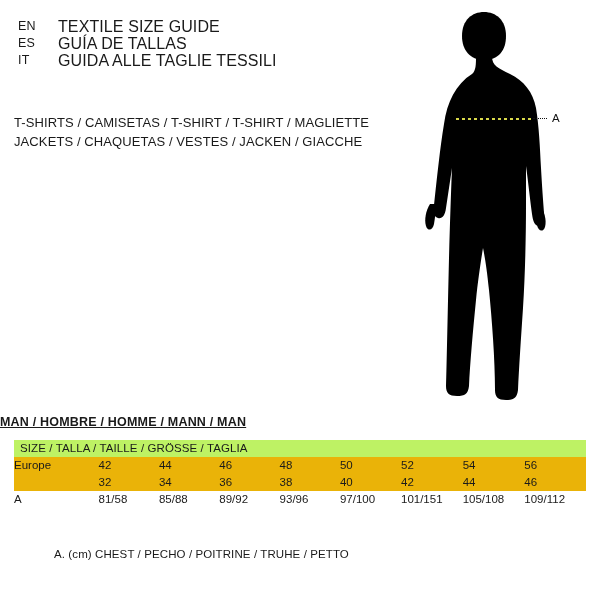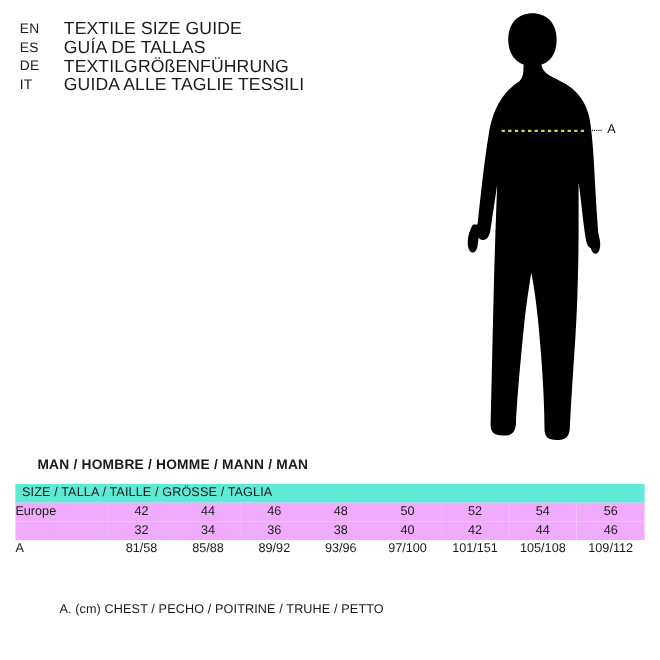--- a/index.html
+++ b/index.html
@@ -77,56 +77,57 @@
     position: absolute;
     left: 133px;
     top: 110px;
     width: 14px;
     border-top: 1.4px dotted #111;
   }
 
   
   .man-title {
     position: absolute;
-    left: 34px;
+    left: 0;
     top: 415px;
     font-size: 12.5px;
     font-weight: bold;
     letter-spacing: 0.2px;
+    text-decoration: underline;
   }
   table.size-table {
     position: absolute;
     left: 14px;
     top: 440px;
     width: 572px;
     border-collapse: collapse;
     font-size: 11.5px;
   }
   table.size-table td {
     padding: 0;
     height: 17px;
     line-height: 17px;
     white-space: nowrap;
   }
   tr.row-head td {
-    background: #5eead4;
+    background: #bef264;
   }
   tr.shade td {
-    background: #f0abfc;
+    background: #eab308;
   }
   tr.plain td {
     background: #ffffff;
   }
   td.label-cell {
     width: 90px;
     padding-left: 6px;
   }
   td.val-cell {
     width: 64px;
-    text-align: center;
+    text-align: left;
     padding-left: 2px;
   }
   .head-text {
     padding-left: 6px;
     letter-spacing: 0.1px;
   }
 
   .footnote {
     position: absolute;
     left: 18px;
@@ -144,29 +145,29 @@
   <div class="lang-block">
     <div class="lang-row">
       <div class="lang-code">EN</div>
       <div class="lang-text">TEXTILE SIZE GUIDE</div>
     </div>
     <div class="lang-row">
       <div class="lang-code">ES</div>
       <div class="lang-text">GUÍA DE TALLAS</div>
     </div>
     <div class="lang-row">
-      <div class="lang-code">DE</div>
-      <div class="lang-text">TEXTILGRÖßENFÜHRUNG</div>
-    </div>
-    <div class="lang-row">
       <div class="lang-code">IT</div>
       <div class="lang-text">GUIDA ALLE TAGLIE TESSILI</div>
     </div>
   </div>
 
+  <div class="garment-block">
+    <div class="garment-line">T-SHIRTS / CAMISETAS / T-SHIRT / T-SHIRT / MAGLIETTE</div>
+    <div class="garment-line">JACKETS / CHAQUETAS / VESTES / JACKEN / GIACCHE</div>
+  </div>
 
   <div class="figure-wrap">
     <svg width="200" height="400" viewBox="0 0 200 400">
 
       <path fill="#000000" d="M62,28 C62,12 72,4 84,4 C96,4 106,12 106,28 C106,42 99,52 84,52 C70,52 62,42 62,28 Z"></path>
 
       <path fill="#000000" d="
         M76,48
         L92,48
         C92,58 98,60 110,66

